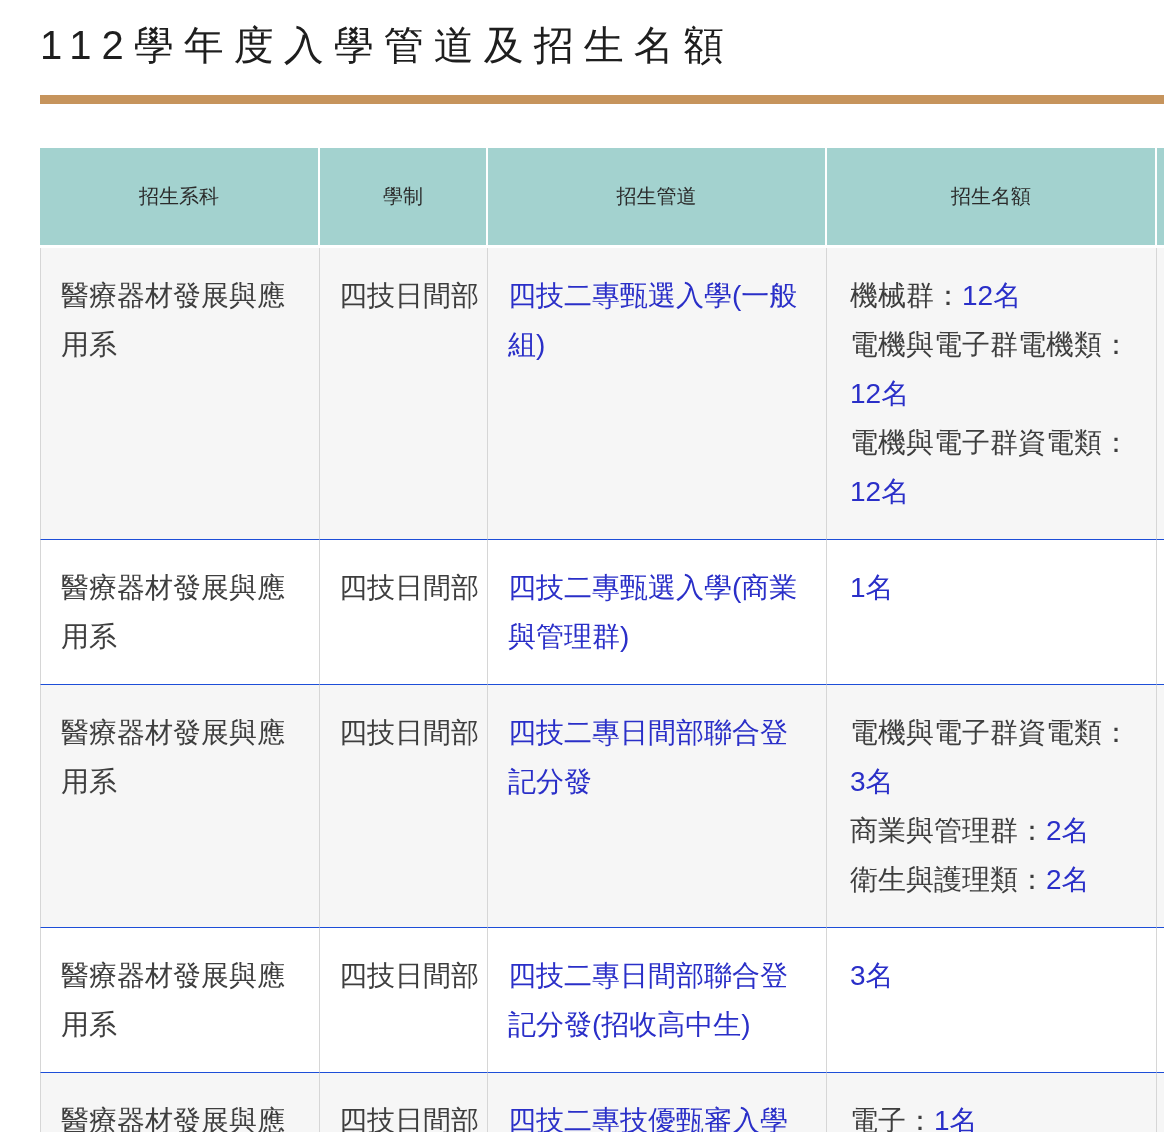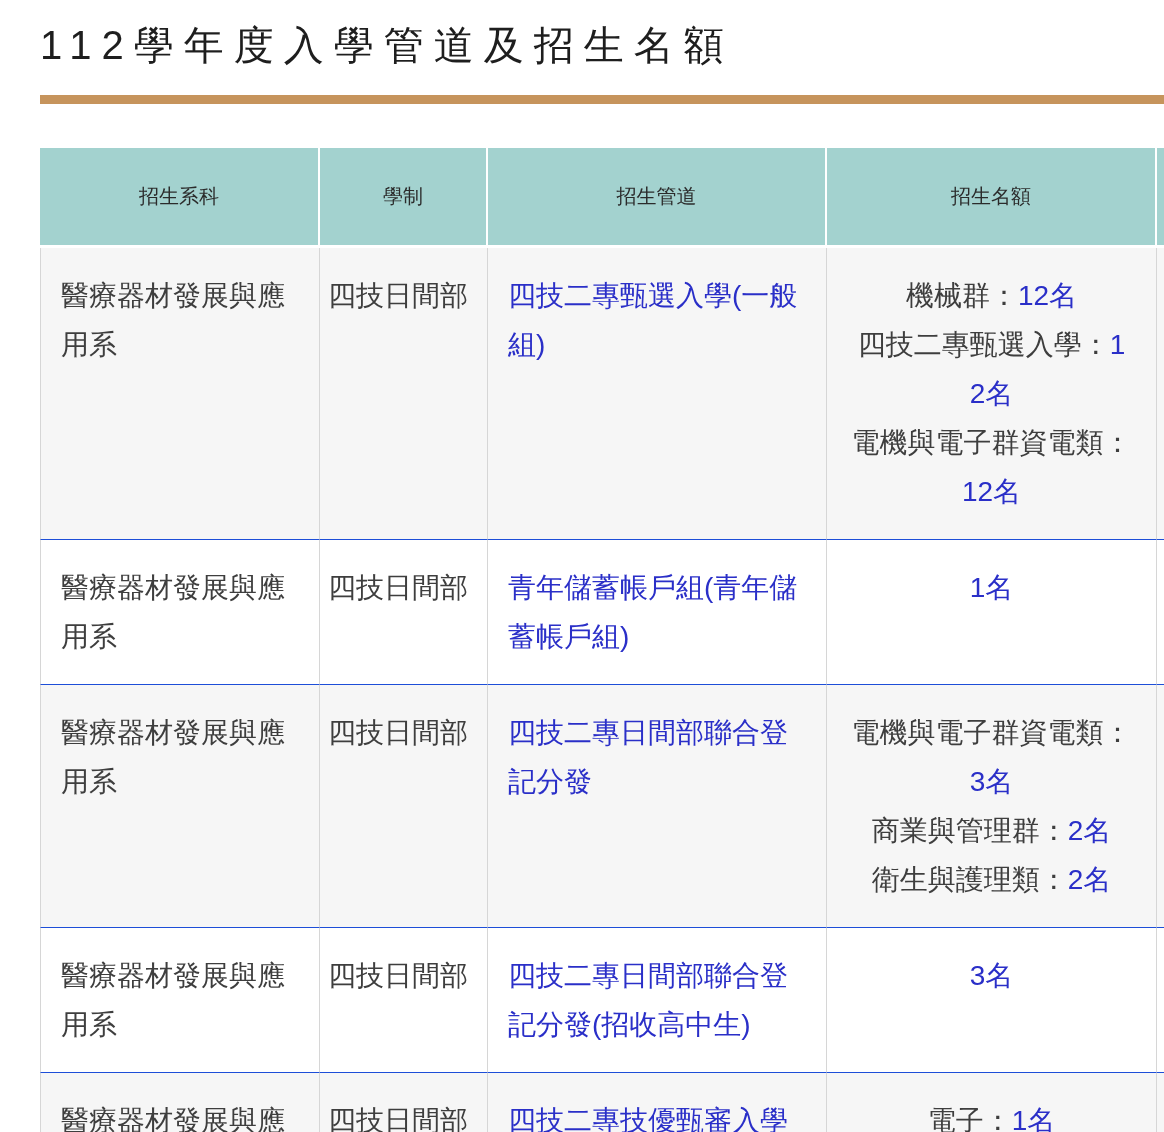--- a/index.html
+++ b/index.html
@@ -57,22 +57,22 @@
     padding: 23px 20px;
     border-right: 1px solid #d6d6d6;
     border-bottom: 1px solid #1d4ed8;
     word-break: break-all;
   }
   td:first-child {
     border-left: 1px solid #d6d6d6;
   }
   tbody tr:nth-child(odd) td { background: #f6f6f6; }
   tbody tr:nth-child(even) td { background: #ffffff; }
-  td.c2 { text-align: left; padding-left: 8px; padding-right: 8px; }
-  td.c4 { padding-left: 23px; padding-right: 23px; text-align: center; }
+  td.c2 { text-align: right; padding-left: 8px; padding-right: 8px; }
+  td.c4 { padding-left: 23px; padding-right: 23px; }
   td.cutoff, th.cutoff { padding: 0; }
   .link {
     color: #2a2fc8;
     text-decoration: none;
     cursor: pointer;
   }
   .quota-line { display: block; }
   .qlabel { color: #3e3e3e; }
 </style>
 </head>
@@ -104,31 +104,31 @@
     <tbody>
 
       <tr>
         <td class="c1">醫療器材發展與應用系</td>
         <td class="c2">四技日間部</td>
         <td class="c3">
           <a class="link">四技二專甄選入學(一般組)</a>
         </td>
         <td class="c4">
           <span class="quota-line"><span class="qlabel">機械群：</span><a class="link">12名</a></span>
-          <span class="quota-line"><span class="qlabel">四技二專甄選入學：</span><a class="link">12名</a></span>
+          <span class="quota-line"><span class="qlabel">電機與電子群電機類：</span><a class="link">12名</a></span>
           <span class="quota-line"><span class="qlabel">電機與電子群資電類：</span><a class="link">12名</a></span>
         </td>
         <td class="cutoff"></td>
       </tr>
 
       <tr>
         <td class="c1">醫療器材發展與應用系</td>
         <td class="c2">四技日間部</td>
         <td class="c3">
-          <a class="link">青年儲蓄帳戶組(青年儲蓄帳戶組)</a>
+          <a class="link">四技二專甄選入學(商業與管理群)</a>
         </td>
         <td class="c4">
           <span class="quota-line"><a class="link">1名</a></span>
         </td>
         <td class="cutoff"></td>
       </tr>
 
       <tr>
         <td class="c1">醫療器材發展與應用系</td>
         <td class="c2">四技日間部</td>

